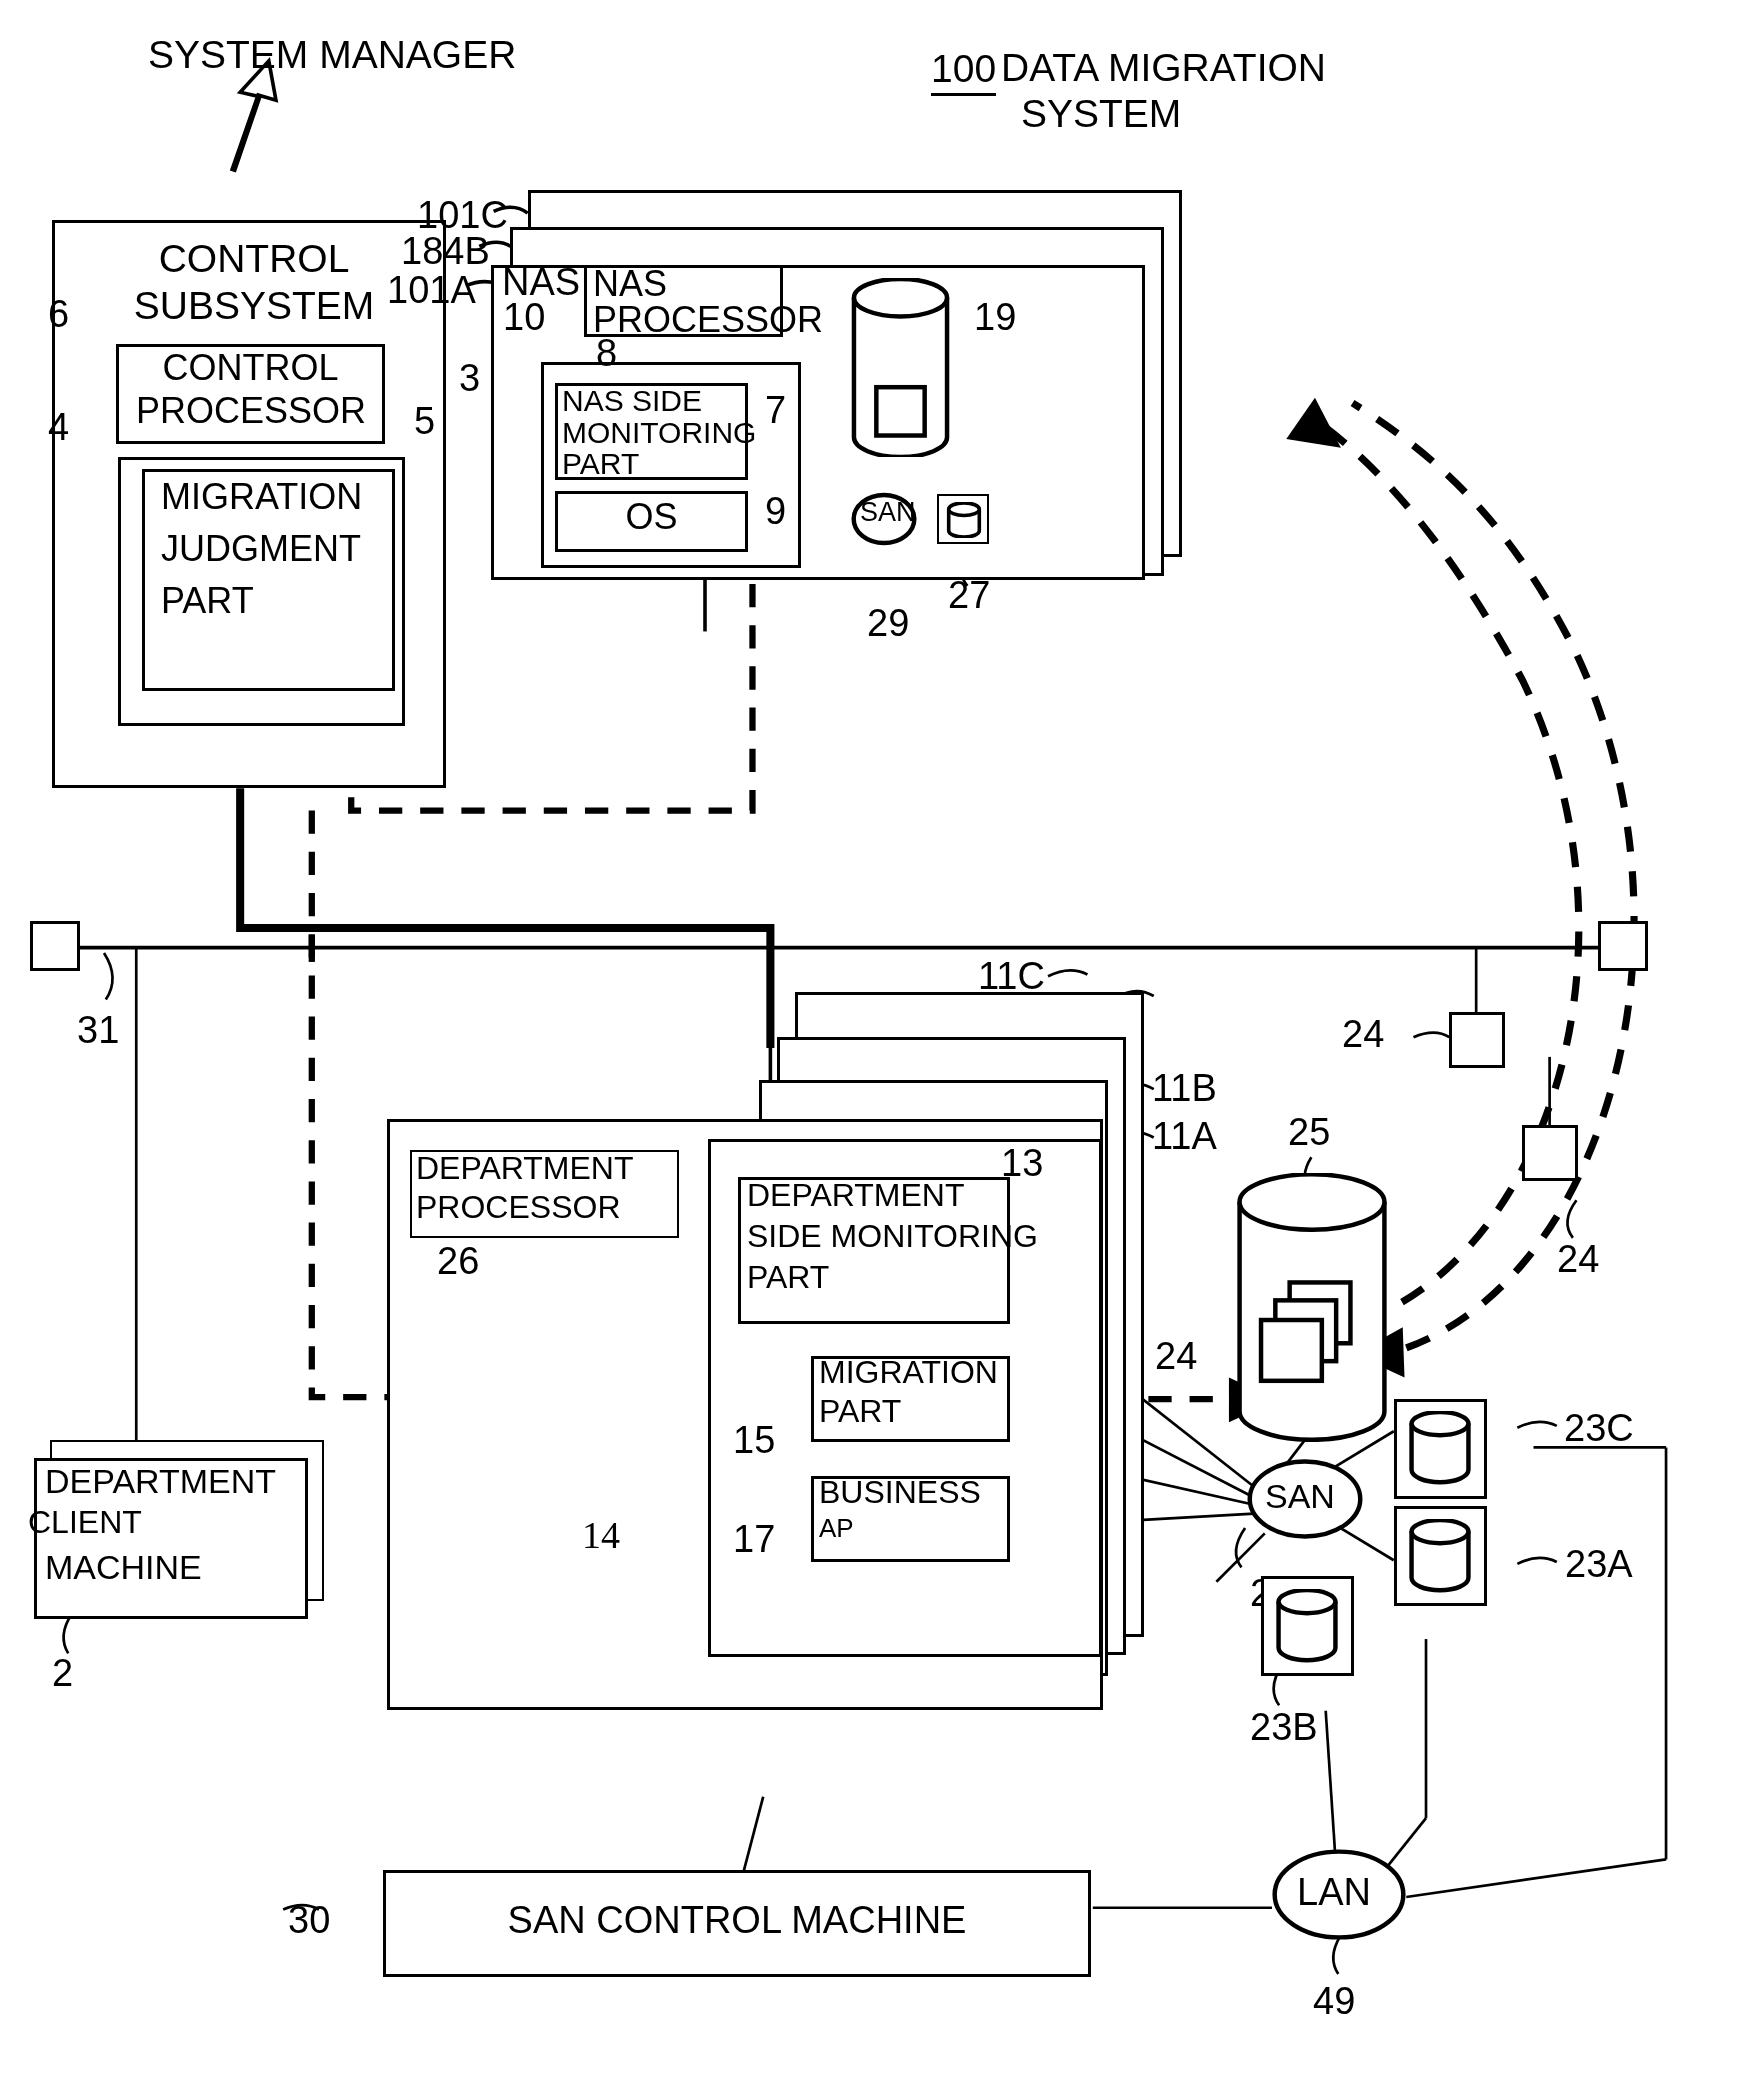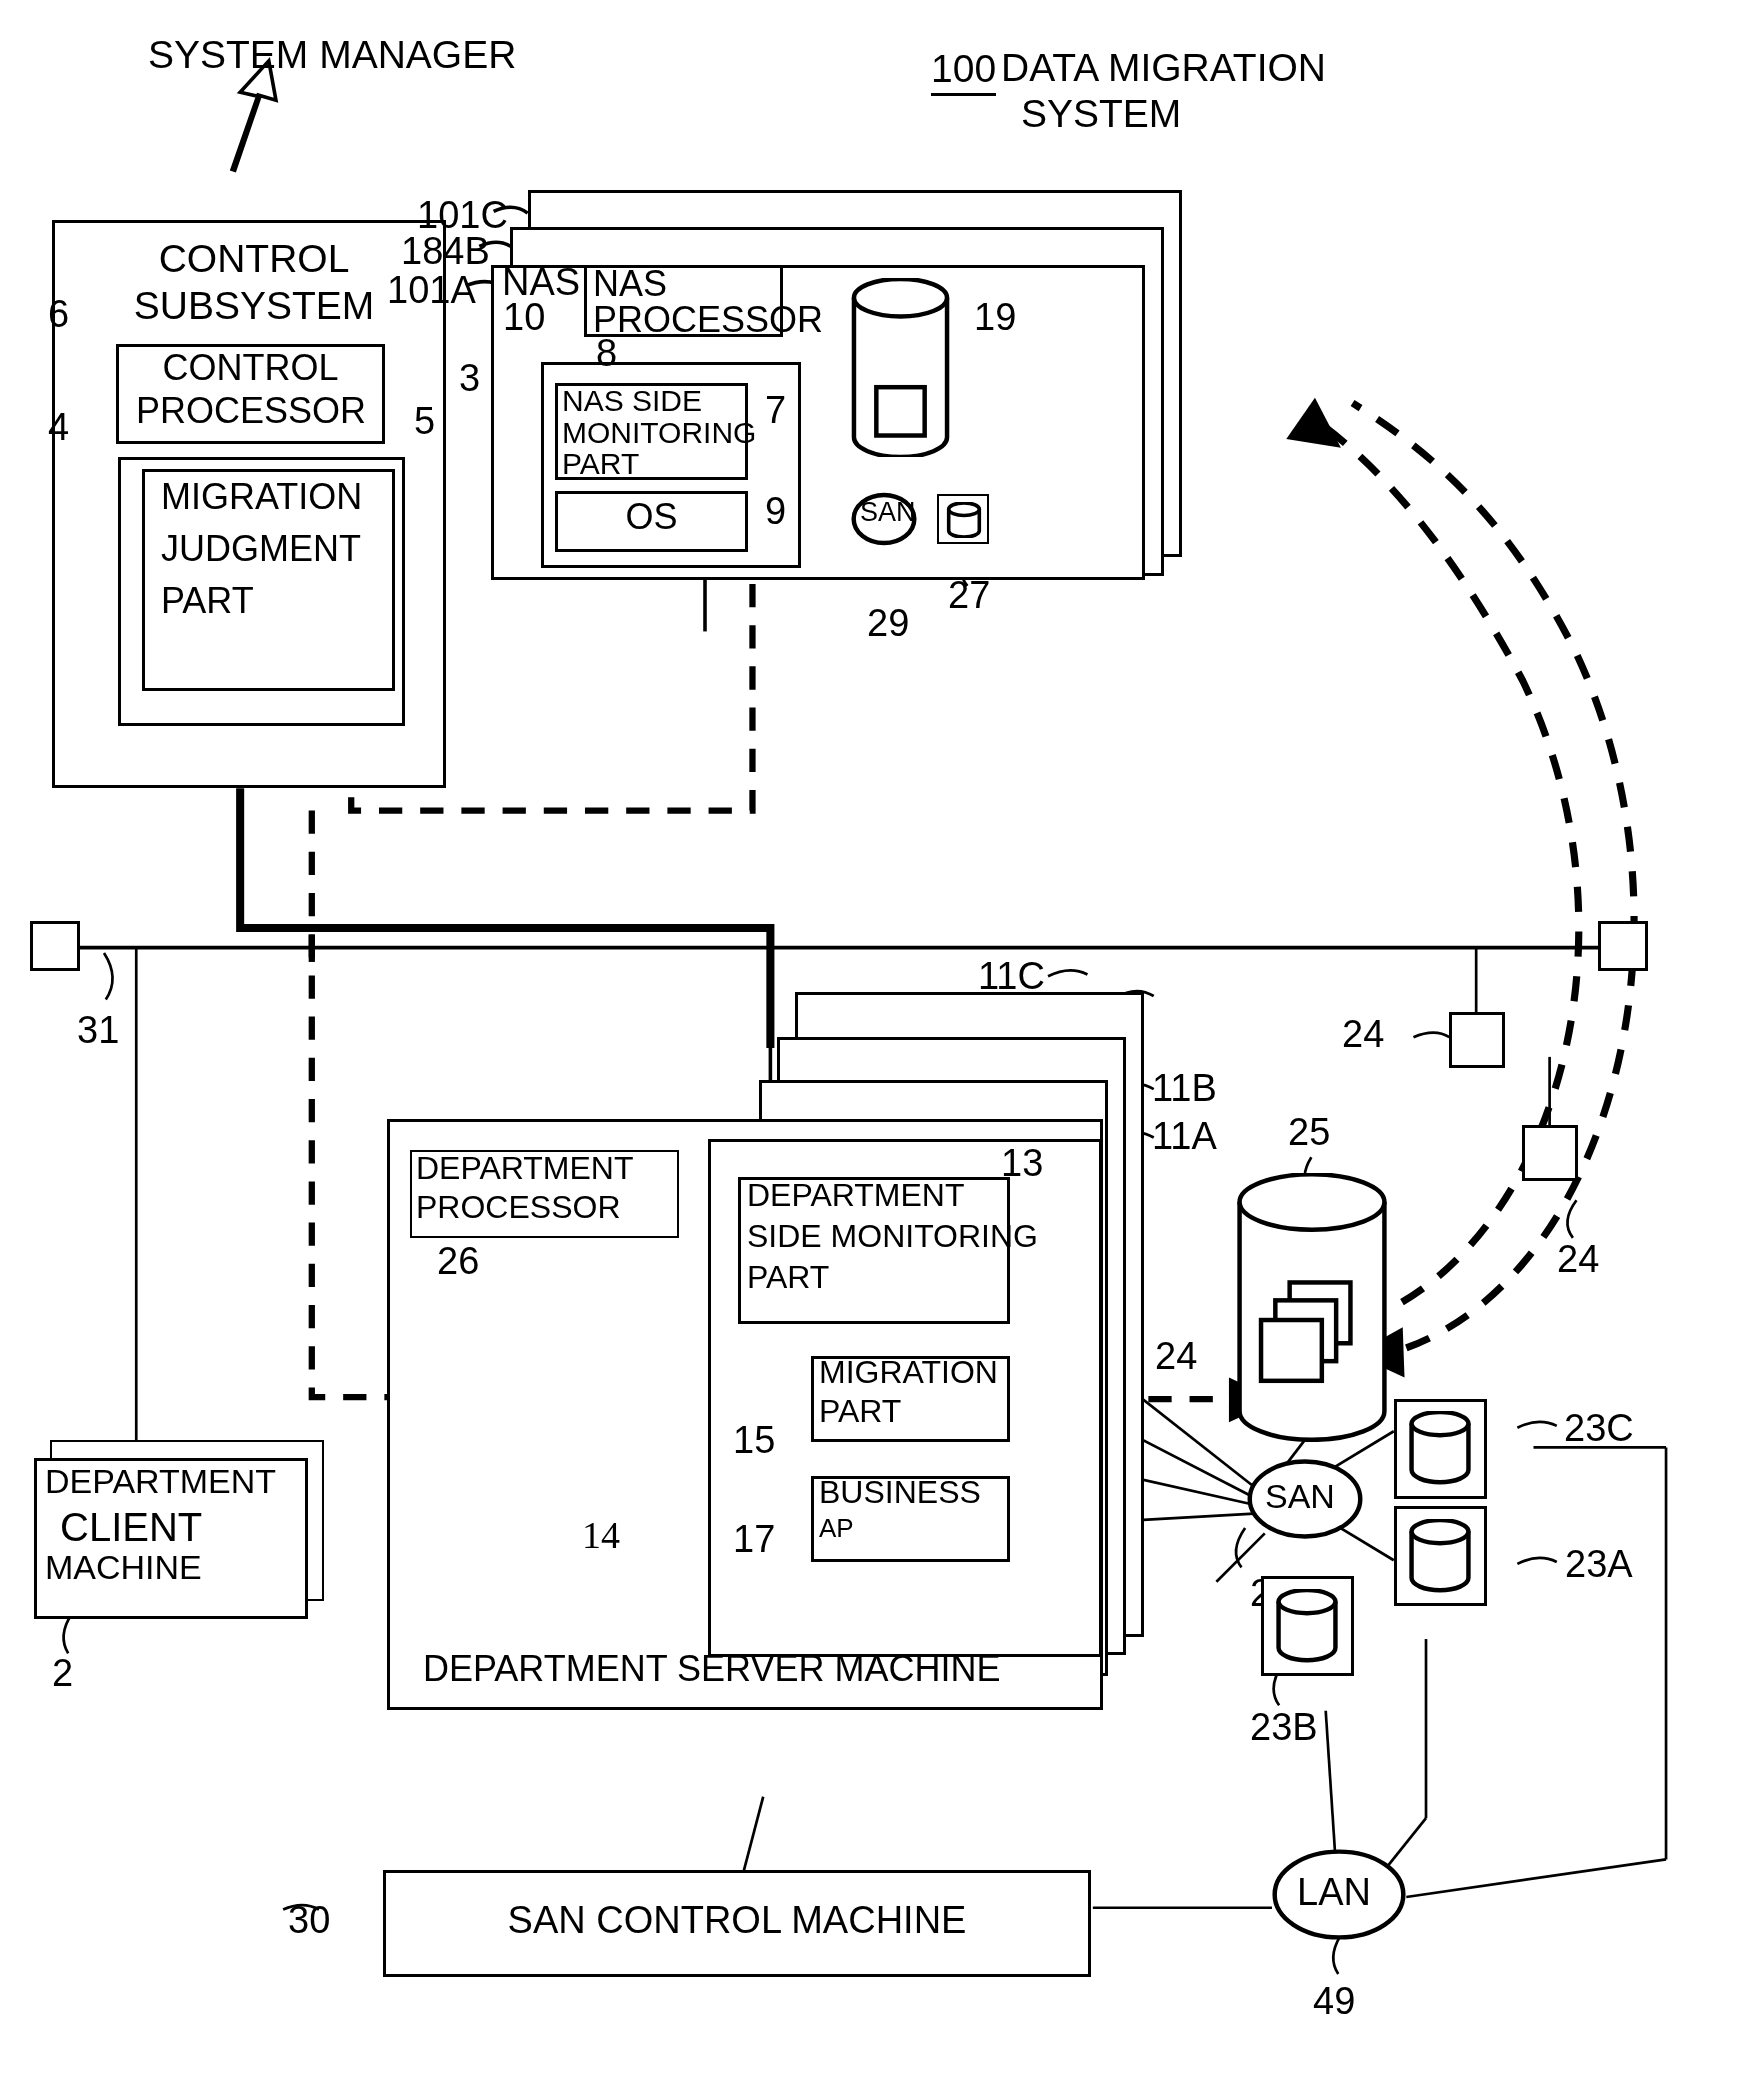--- a/index.html
+++ b/index.html
@@ -270,21 +270,20 @@
   <div class="lbl num" style="left:978px;top:956px;">11C</div>
 
   <div class="box" style="left:795px;top:992px;width:349px;height:645px;"></div>
   <div class="box" style="left:777px;top:1037px;width:349px;height:618px;"></div>
   <div class="box" style="left:759px;top:1080px;width:349px;height:596px;"></div>
 
   <div class="lbl num" style="left:1152px;top:1068px;">11B</div>
   <div class="lbl num" style="left:1152px;top:1116px;">11A</div>
 
   <div class="box" style="left:387px;top:1119px;width:716px;height:591px;"></div>
-  <div class="lbl f40" style="left:423px;top:1650px;">DEPARTMENT SERVER MACHINE</div>
 
   <div class="box thin" style="left:410px;top:1150px;width:269px;height:88px;"></div>
   <div class="lbl" style="left:416px;top:1152px;font-size:32px;">DEPARTMENT</div>
   <div class="lbl" style="left:416px;top:1191px;font-size:32px;">PROCESSOR</div>
   <div class="lbl num" style="left:437px;top:1241px;">26</div>
 
   <div class="box" style="left:708px;top:1139px;width:394px;height:518px;"></div>
   <div class="lbl num" style="left:582px;top:1515px;font-family:Liberation Serif, serif;">14</div>
 
   <div class="box" style="left:738px;top:1177px;width:272px;height:147px;"></div>
@@ -299,21 +298,21 @@
   <div class="lbl num" style="left:733px;top:1420px;">15</div>
 
   <div class="box" style="left:811px;top:1476px;width:199px;height:86px;"></div>
   <div class="lbl" style="left:819px;top:1476px;font-size:32px;">BUSINESS</div>
   <div class="lbl" style="left:819px;top:1515px;font-size:26px;">AP</div>
   <div class="lbl num" style="left:733px;top:1519px;">17</div>
 
   <div class="box thin" style="left:50px;top:1440px;width:274px;height:161px;"></div>
   <div class="box" style="left:34px;top:1458px;width:274px;height:161px;"></div>
   <div class="lbl" style="left:45px;top:1463px;font-size:34px;">DEPARTMENT</div>
-  <div class="lbl" style="left:60px;top:1506px;font-size:40px;">CLIENT</div>
+  <div class="lbl" style="left:28px;top:1506px;font-size:32px;">CLIENT</div>
   <div class="lbl" style="left:45px;top:1549px;font-size:34px;">MACHINE</div>
   <div class="lbl num" style="left:52px;top:1653px;">2</div>
 
   <div class="cyl" style="left:1236px;top:1173px;width:152px;height:269px;">
     <svg width="152" height="269" viewBox="0 0 170 300">
       <path d="M4,32 L4,266 A81,32 0 0 0 166,266 L166,32" fill="#fff" stroke="#000" stroke-width="5"></path>
       <ellipse cx="85" cy="32" rx="81" ry="31" fill="#fff" stroke="#000" stroke-width="5"></ellipse>
       <rect x="60" y="122" width="68" height="68" fill="#fff" stroke="#000" stroke-width="5"></rect>
       <rect x="44" y="142" width="68" height="68" fill="#fff" stroke="#000" stroke-width="5"></rect>
       <rect x="28" y="164" width="68" height="68" fill="#fff" stroke="#000" stroke-width="5"></rect>

